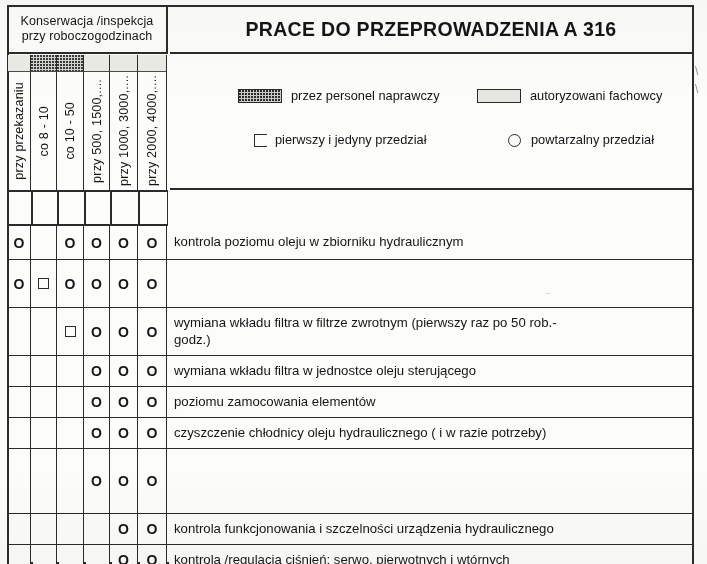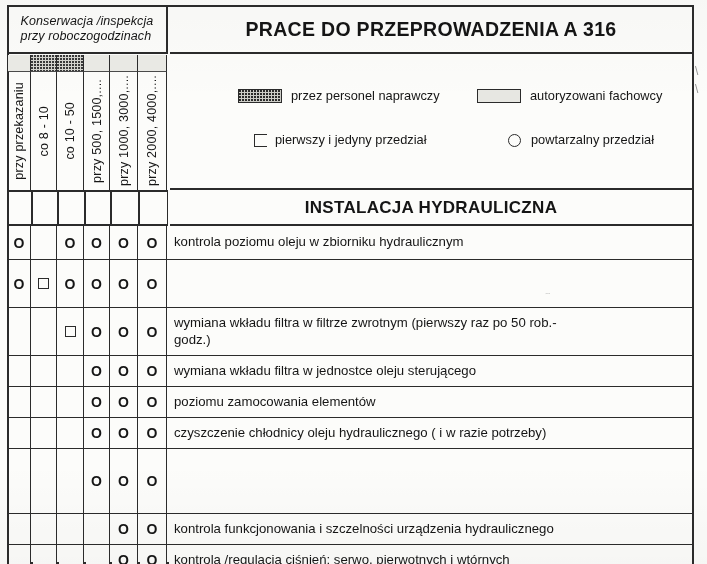--- a/index.html
+++ b/index.html
@@ -32,21 +32,21 @@
     position:absolute;left:7px;top:5px;width:2px;height:559px;background:#2b2b2b;
   }
 
   
   .hdr-box{
     position:absolute;left:8px;top:6px;width:160px;height:48px;
     border-right:2px solid #2b2b2b;border-bottom:2px solid #2b2b2b;
     box-sizing:border-box;
     display:flex;align-items:center;justify-content:center;
   }
-  .hdr-box .l1,.hdr-box .l2{display:block;text-align:left;font-style:italic;}
+  .hdr-box .l1,.hdr-box .l2{display:block;text-align:center;}
   .hdr-box-txt{font-size:12.5px;line-height:15px;letter-spacing:.1px;}
 
   .title-box{
     position:absolute;left:170px;top:6px;width:522px;height:48px;
     border-bottom:2px solid #2b2b2b;
     box-sizing:border-box;
     display:flex;align-items:center;justify-content:center;
   }
   .title-box .t{
     font-size:19.5px;font-weight:bold;letter-spacing:.3px;
@@ -256,23 +256,20 @@
     <div class="frag" style="top:26px;">\</div>
   </div>
 
   <div class="band-left" id="band-left">
       <div class="g" style="left: 23px;"></div>
       <div class="g" style="left: 49px;"></div>
       <div class="g" style="left: 76px;"></div>
       <div class="g" style="left: 102px;"></div>
       <div class="g" style="left: 130px;"></div>
     </div>
-  <div class="section-band">
-    <div class="s">INSTALACJA HYDRAULICZNA</div>
-  </div>
 
   <div class="rows" id="rows">
       <div class="row" style="height: 34px;">
         <div class="cell" style="width: 23px;">
           <span class="mk-o">O</span>
         </div>
         <div class="cell" style="width: 26px;"></div>
         <div class="cell" style="width: 27px;">
           <span class="mk-o">O</span>
         </div>

